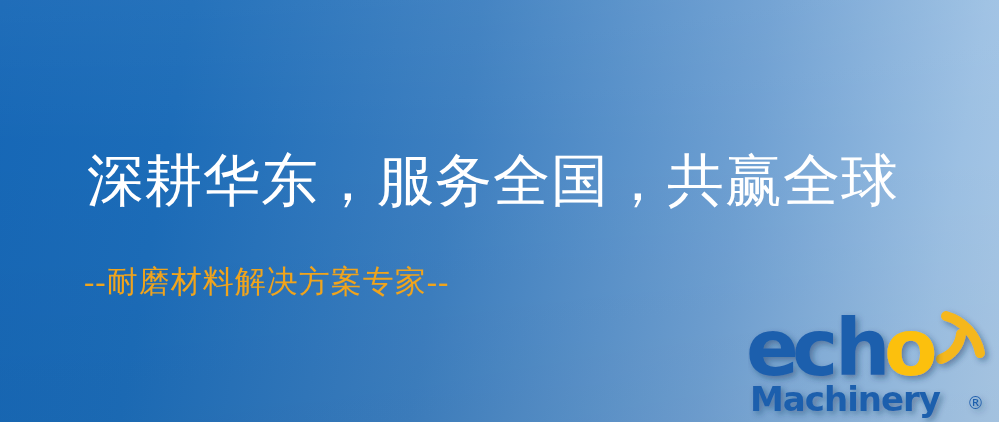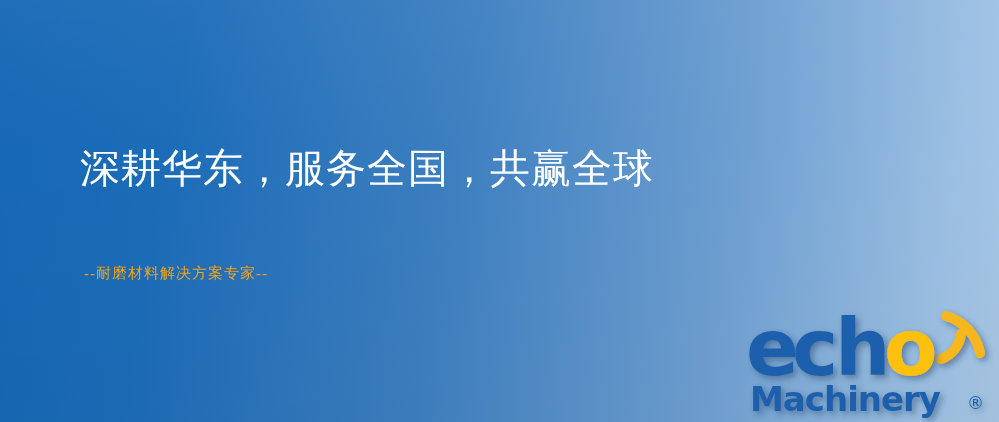--- a/index.html
+++ b/index.html
@@ -34,37 +34,37 @@
     inset: 0;
     background: linear-gradient(180deg,
         rgba(255,255,255,0.045) 0%,
         rgba(255,255,255,0.00) 35%,
         rgba(0,0,0,0.030) 100%);
     pointer-events: none;
   }
 
   .headline {
     position: absolute;
-    left: 80px;
+    left: 87px;
     top: 152px;
-    font-family: Liberation Mono, monospace;
-    font-size: 40px;
+    font-family: Liberation Sans, sans-serif;
+    font-size: 57px;
     line-height: 1;
     color: #ffffff;
     letter-spacing: 1px;
     white-space: nowrap;
     z-index: 3;
   }
 
   .subtitle {
     position: absolute;
     left: 84px;
     top: 266px;
     font-family: "Liberation Serif", "DejaVu Serif", serif;
-    font-size: 15px;
+    font-size: 31px;
     line-height: 1;
     color: #f0a41c;
     letter-spacing: 1px;
     white-space: nowrap;
     z-index: 3;
   }
 
   
   .logo {
     position: absolute;

